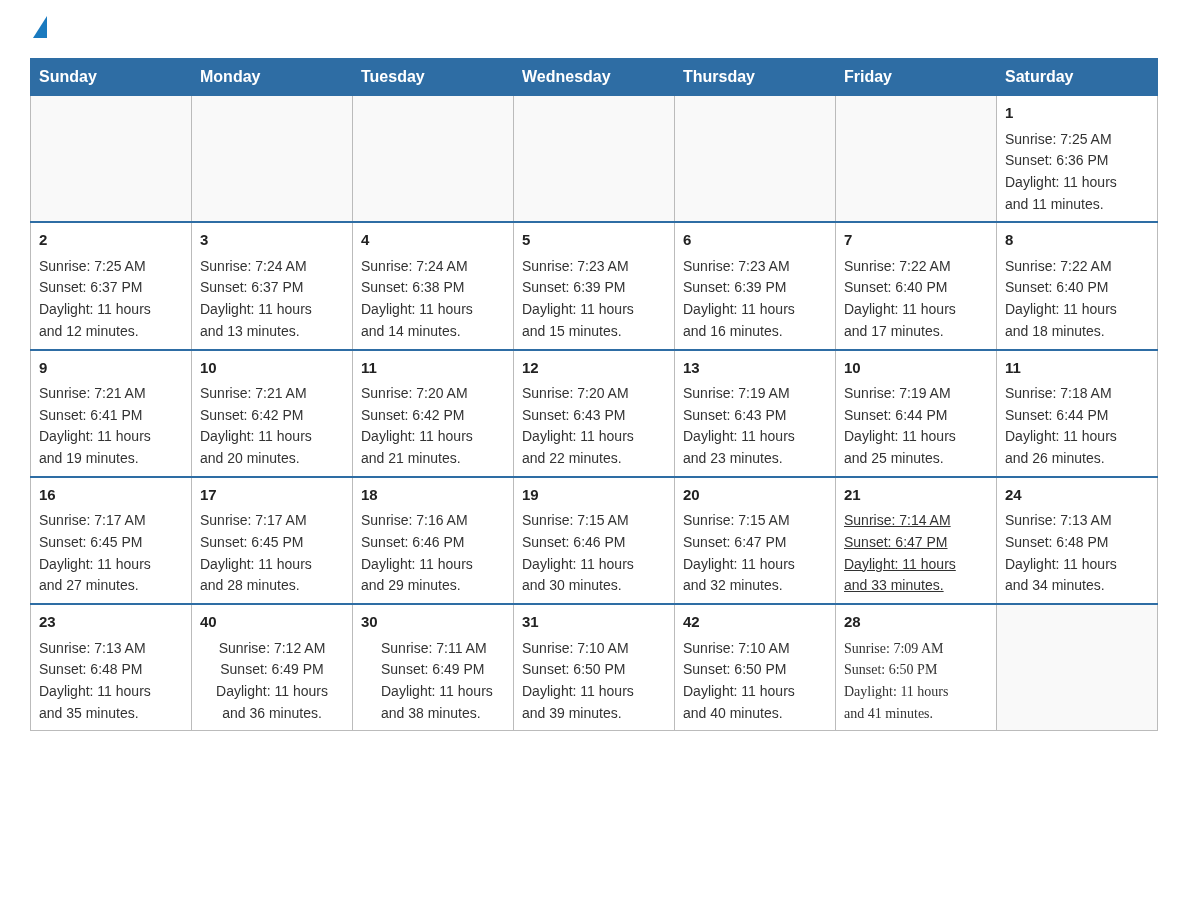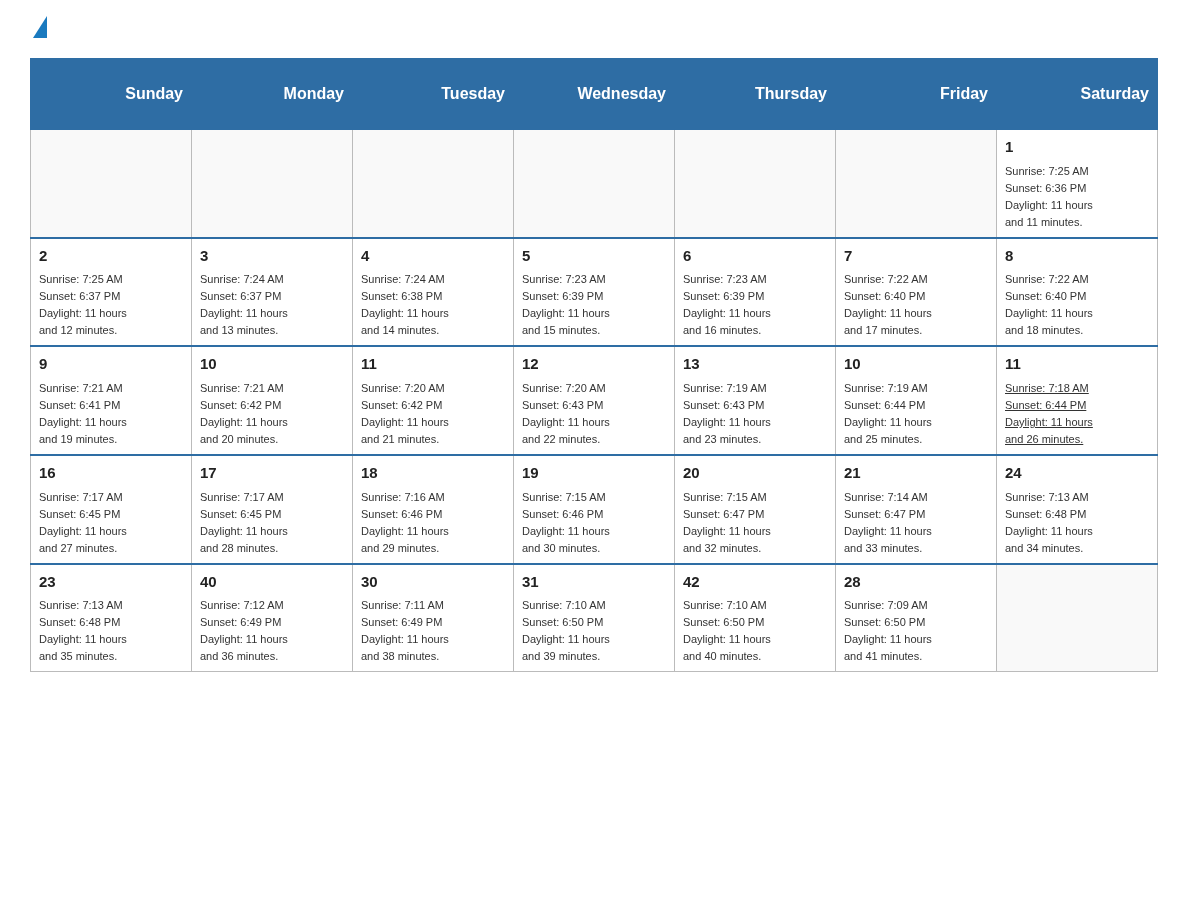--- a/index.html
+++ b/index.html
@@ -60,22 +60,22 @@
     .calendar {
       width: 100%;
       border-collapse: collapse;
       border: 1px solid #999;
     }
     .calendar thead tr th {
       background-color: #2e6da4;
       color: #fff;
       font-size: 16px;
       font-weight: bold;
-      padding: 26px 8px;
-      text-align: right;
+      padding: 9px 8px;
+      text-align: left;
       border: 1px solid #2e6da4;
     }
     .calendar tbody tr td {
       vertical-align: top;
       border: 1px solid #bbb;
       padding: 6px 8px;
       min-height: 100px;
       width: 14.28%;
       font-size: 13px;
       color: #333;
@@ -85,21 +85,21 @@
       background: #f9f9f9;
     }
     .day-number {
       font-size: 15px;
       font-weight: bold;
       color: #222;
       display: block;
       margin-bottom: 4px;
     }
     .day-info {
-      font-size: 11px;
+      font-size: 14px;
       color: #333;
       line-height: 1.55;
     }
     .row-divider td {
       border-top: 2px solid #2e6da4 !important;
     }
   </style>
 </head>
 <body>
 
@@ -234,21 +234,21 @@
         </td>
         <td>
           <span class="day-number">10</span>
           <div class="day-info" style="white-space: pre-line;">Sunrise: 7:19 AM
 Sunset: 6:44 PM
 Daylight: 11 hours
 and 25 minutes.</div>
         </td>
         <td>
           <span class="day-number">11</span>
-          <div class="day-info" style="white-space: pre-line; text-decoration: underline;">Sunrise: 7:18 AM
+          <div class="day-info" style="white-space: pre-line;">Sunrise: 7:18 AM
 Sunset: 6:44 PM
 Daylight: 11 hours
 and 26 minutes.</div>
         </td>
       </tr>
       <tr class="row-divider">
         <td>
           <span class="day-number">16</span>
           <div class="day-info" style="white-space: pre-line;">Sunrise: 7:17 AM
 Sunset: 6:45 PM
@@ -278,21 +278,21 @@
         </td>
         <td>
           <span class="day-number">20</span>
           <div class="day-info" style="white-space: pre-line;">Sunrise: 7:15 AM
 Sunset: 6:47 PM
 Daylight: 11 hours
 and 32 minutes.</div>
         </td>
         <td>
           <span class="day-number">21</span>
-          <div class="day-info" style="white-space: pre-line;">Sunrise: 7:14 AM
+          <div class="day-info" style="white-space: pre-line; text-decoration: underline;">Sunrise: 7:14 AM
 Sunset: 6:47 PM
 Daylight: 11 hours
 and 33 minutes.</div>
         </td>
         <td>
           <span class="day-number">24</span>
           <div class="day-info" style="white-space: pre-line;">Sunrise: 7:13 AM
 Sunset: 6:48 PM
 Daylight: 11 hours
 and 34 minutes.</div>
@@ -301,49 +301,49 @@
       <tr class="row-divider">
         <td>
           <span class="day-number">23</span>
           <div class="day-info" style="white-space: pre-line;">Sunrise: 7:13 AM
 Sunset: 6:48 PM
 Daylight: 11 hours
 and 35 minutes.</div>
         </td>
         <td>
           <span class="day-number">40</span>
-          <div class="day-info" style="white-space: pre-line;">Sunrise: 7:12 AM
+          <div class="day-info" style="white-space: pre-line; text-align: center;">Sunrise: 7:12 AM
 Sunset: 6:49 PM
 Daylight: 11 hours
 and 36 minutes.</div>
         </td>
         <td>
           <span class="day-number">30</span>
-          <div class="day-info" style="white-space: pre-line;">Sunrise: 7:11 AM
+          <div class="day-info" style="white-space: pre-line; margin-left: 20px;">Sunrise: 7:11 AM
 Sunset: 6:49 PM
 Daylight: 11 hours
 and 38 minutes.</div>
         </td>
         <td>
           <span class="day-number">31</span>
           <div class="day-info" style="white-space: pre-line;">Sunrise: 7:10 AM
 Sunset: 6:50 PM
 Daylight: 11 hours
 and 39 minutes.</div>
         </td>
         <td>
           <span class="day-number">42</span>
           <div class="day-info" style="white-space: pre-line;">Sunrise: 7:10 AM
 Sunset: 6:50 PM
 Daylight: 11 hours
 and 40 minutes.</div>
         </td>
         <td>
           <span class="day-number">28</span>
-          <div class="day-info" style="white-space: pre-line;">Sunrise: 7:09 AM
+          <div class="day-info" style="white-space: pre-line; font-family: Liberation Serif, serif;">Sunrise: 7:09 AM
 Sunset: 6:50 PM
 Daylight: 11 hours
 and 41 minutes.</div>
         </td>
         <td class="empty"></td>
       </tr>
     </tbody>
 </table>
 
 </body></html>

